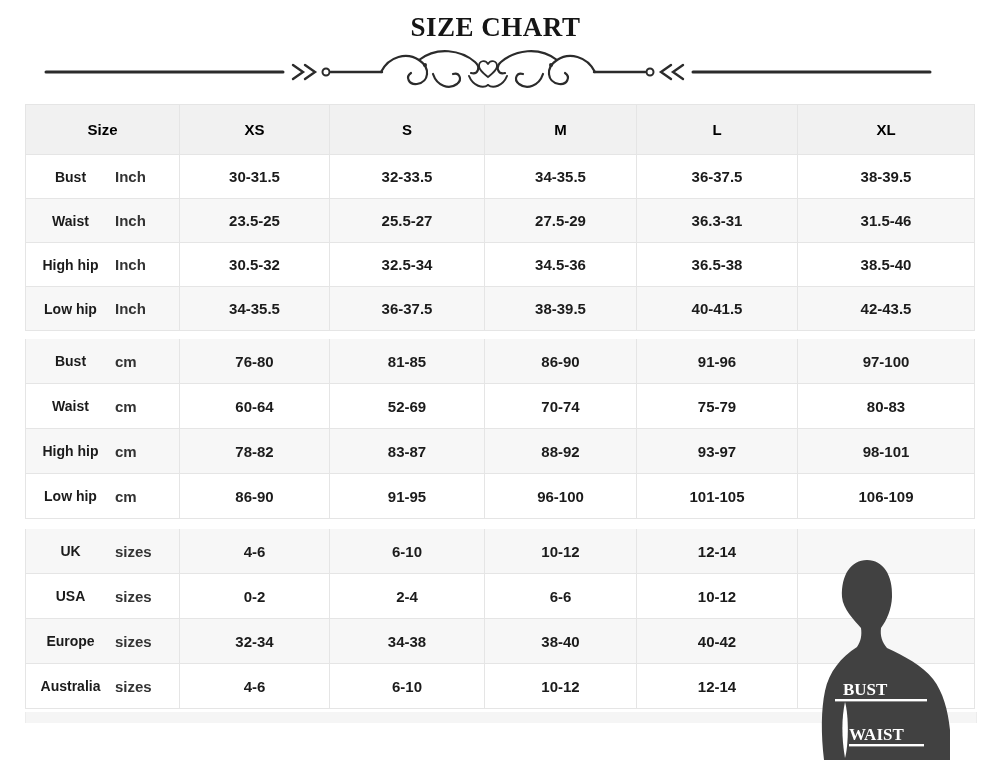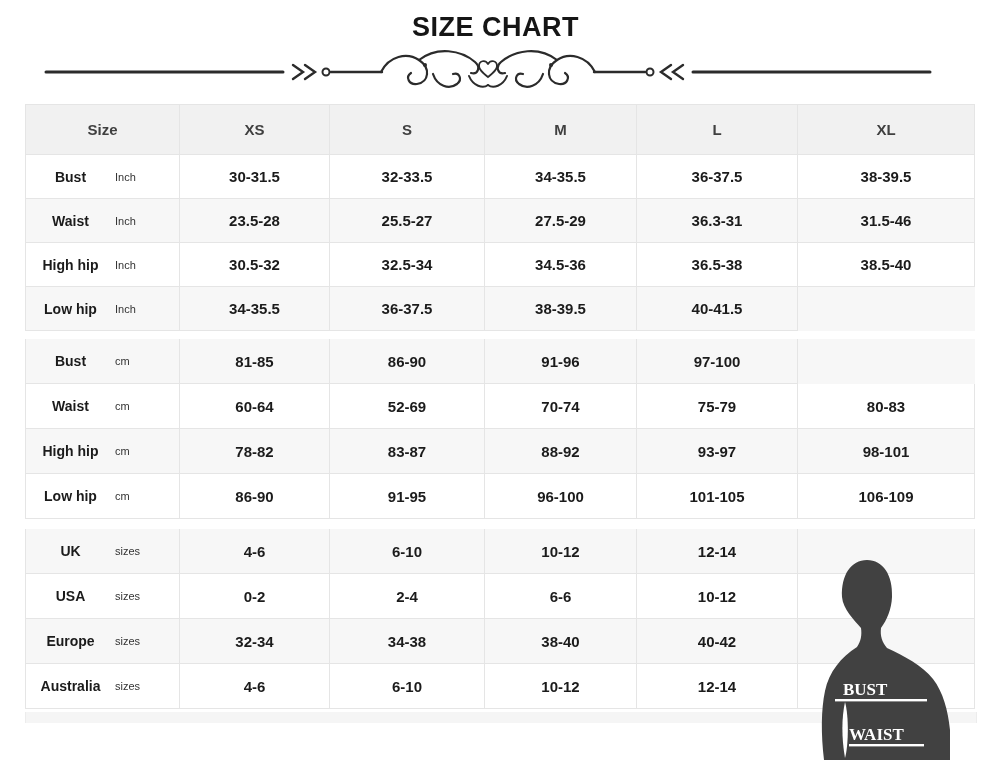--- a/index.html
+++ b/index.html
@@ -4,42 +4,42 @@
 <style>
   html,body{margin:0;padding:0;}
   body{
     width:991px;height:760px;position:relative;overflow:hidden;
     background:#ffffff;color:#1b1b1b;
     font-family:"Liberation Sans","DejaVu Sans",sans-serif;
     -webkit-font-smoothing:antialiased;
   }
   .page-title{
     margin:12px 0 0 0;text-align:center;
-    font-size:27px;font-weight:600;letter-spacing:.5px;color:#151515;
+    font-size:27px;font-weight:600;letter-spacing:.5px;color:#151515;font-family:Liberation Serif, serif;
   }
   .divider{margin:5px auto 0 auto;width:910px;height:44px;display:block;}
   
   .size-table{margin:12px 0 0 25px;width:950px;border-top:1px solid #e5e5e5;}
   .trow{
     display:grid;grid-template-columns:155px 150px 155px 152px 161px 177px;
     height:45px;background:#ffffff;
   }
   .trow.h44{height:44px;}
   .trow.header{height:50px;background:#f1f1f1;}
   .trow.alt{background:#f7f7f7;}
   .cell{
     display:flex;align-items:center;justify-content:center;
     border-right:1px solid #e5e5e5;border-bottom:1px solid #e5e5e5;
     font-size:15px;font-weight:600;overflow:hidden;white-space:nowrap;
   }
   .trow .cell:first-child{border-left:1px solid #e5e5e5;}
-  .trow.header .cell{font-size:15px;font-weight:600;color:#404040;}
+  .trow.header .cell{font-size:15px;font-weight:600;color:#000000;}
   .cell.labelcell{justify-content:flex-start;padding:0 12px 0 0;}
   .labelcell .name{flex:1 1 auto;text-align:center;font-size:14px;font-weight:600;}
-  .labelcell .unit{flex:0 0 52px;text-align:left;font-size:11px;font-weight:400;color:#333;}
+  .labelcell .unit{flex:0 0 52px;text-align:left;font-size:15px;font-weight:700;color:#333;}
   .gap-sm{height:8px;background:#fff;}
   .gap-lg{height:10px;background:#fff;}
   .partial-row{
     margin:3px 0 0 25px;width:950px;height:11px;background:#f5f5f5;
     border-left:1px solid #ececec;border-right:1px solid #ececec;
   }
   
   .figure{position:absolute;left:812px;top:558px;width:145px;height:202px;z-index:5;}
   .figure svg{display:block;}
   .fig-label{font-family:"Liberation Serif","DejaVu Serif",serif;font-weight:700;fill:#ffffff;}
@@ -85,21 +85,21 @@
       <div class="cell">32-33.5</div>
       <div class="cell">34-35.5</div>
       <div class="cell">36-37.5</div>
       <div class="cell">38-39.5</div>
     </div>
     <div class="trow alt h44">
       <div class="cell labelcell">
         <span class="name">Waist</span>
         <span class="unit">Inch</span>
       </div>
-      <div class="cell">23.5-28</div>
+      <div class="cell">23.5-25</div>
       <div class="cell">25.5-27</div>
       <div class="cell">27.5-29</div>
       <div class="cell">36.3-31</div>
       <div class="cell">31.5-46</div>
     </div>
     <div class="trow h44">
       <div class="cell labelcell">
         <span class="name">High hip</span>
         <span class="unit">Inch</span>
       </div>
@@ -111,27 +111,29 @@
     </div>
     <div class="trow alt h44">
       <div class="cell labelcell">
         <span class="name">Low hip</span>
         <span class="unit">Inch</span>
       </div>
       <div class="cell">34-35.5</div>
       <div class="cell">36-37.5</div>
       <div class="cell">38-39.5</div>
       <div class="cell">40-41.5</div>
+      <div class="cell">42-43.5</div>
     </div>
     <div class="gap-sm"></div>
     <div class="trow alt">
       <div class="cell labelcell">
         <span class="name">Bust</span>
         <span class="unit">cm</span>
       </div>
+      <div class="cell">76-80</div>
       <div class="cell">81-85</div>
       <div class="cell">86-90</div>
       <div class="cell">91-96</div>
       <div class="cell">97-100</div>
     </div>
     <div class="trow">
       <div class="cell labelcell">
         <span class="name">Waist</span>
         <span class="unit">cm</span>
       </div>

